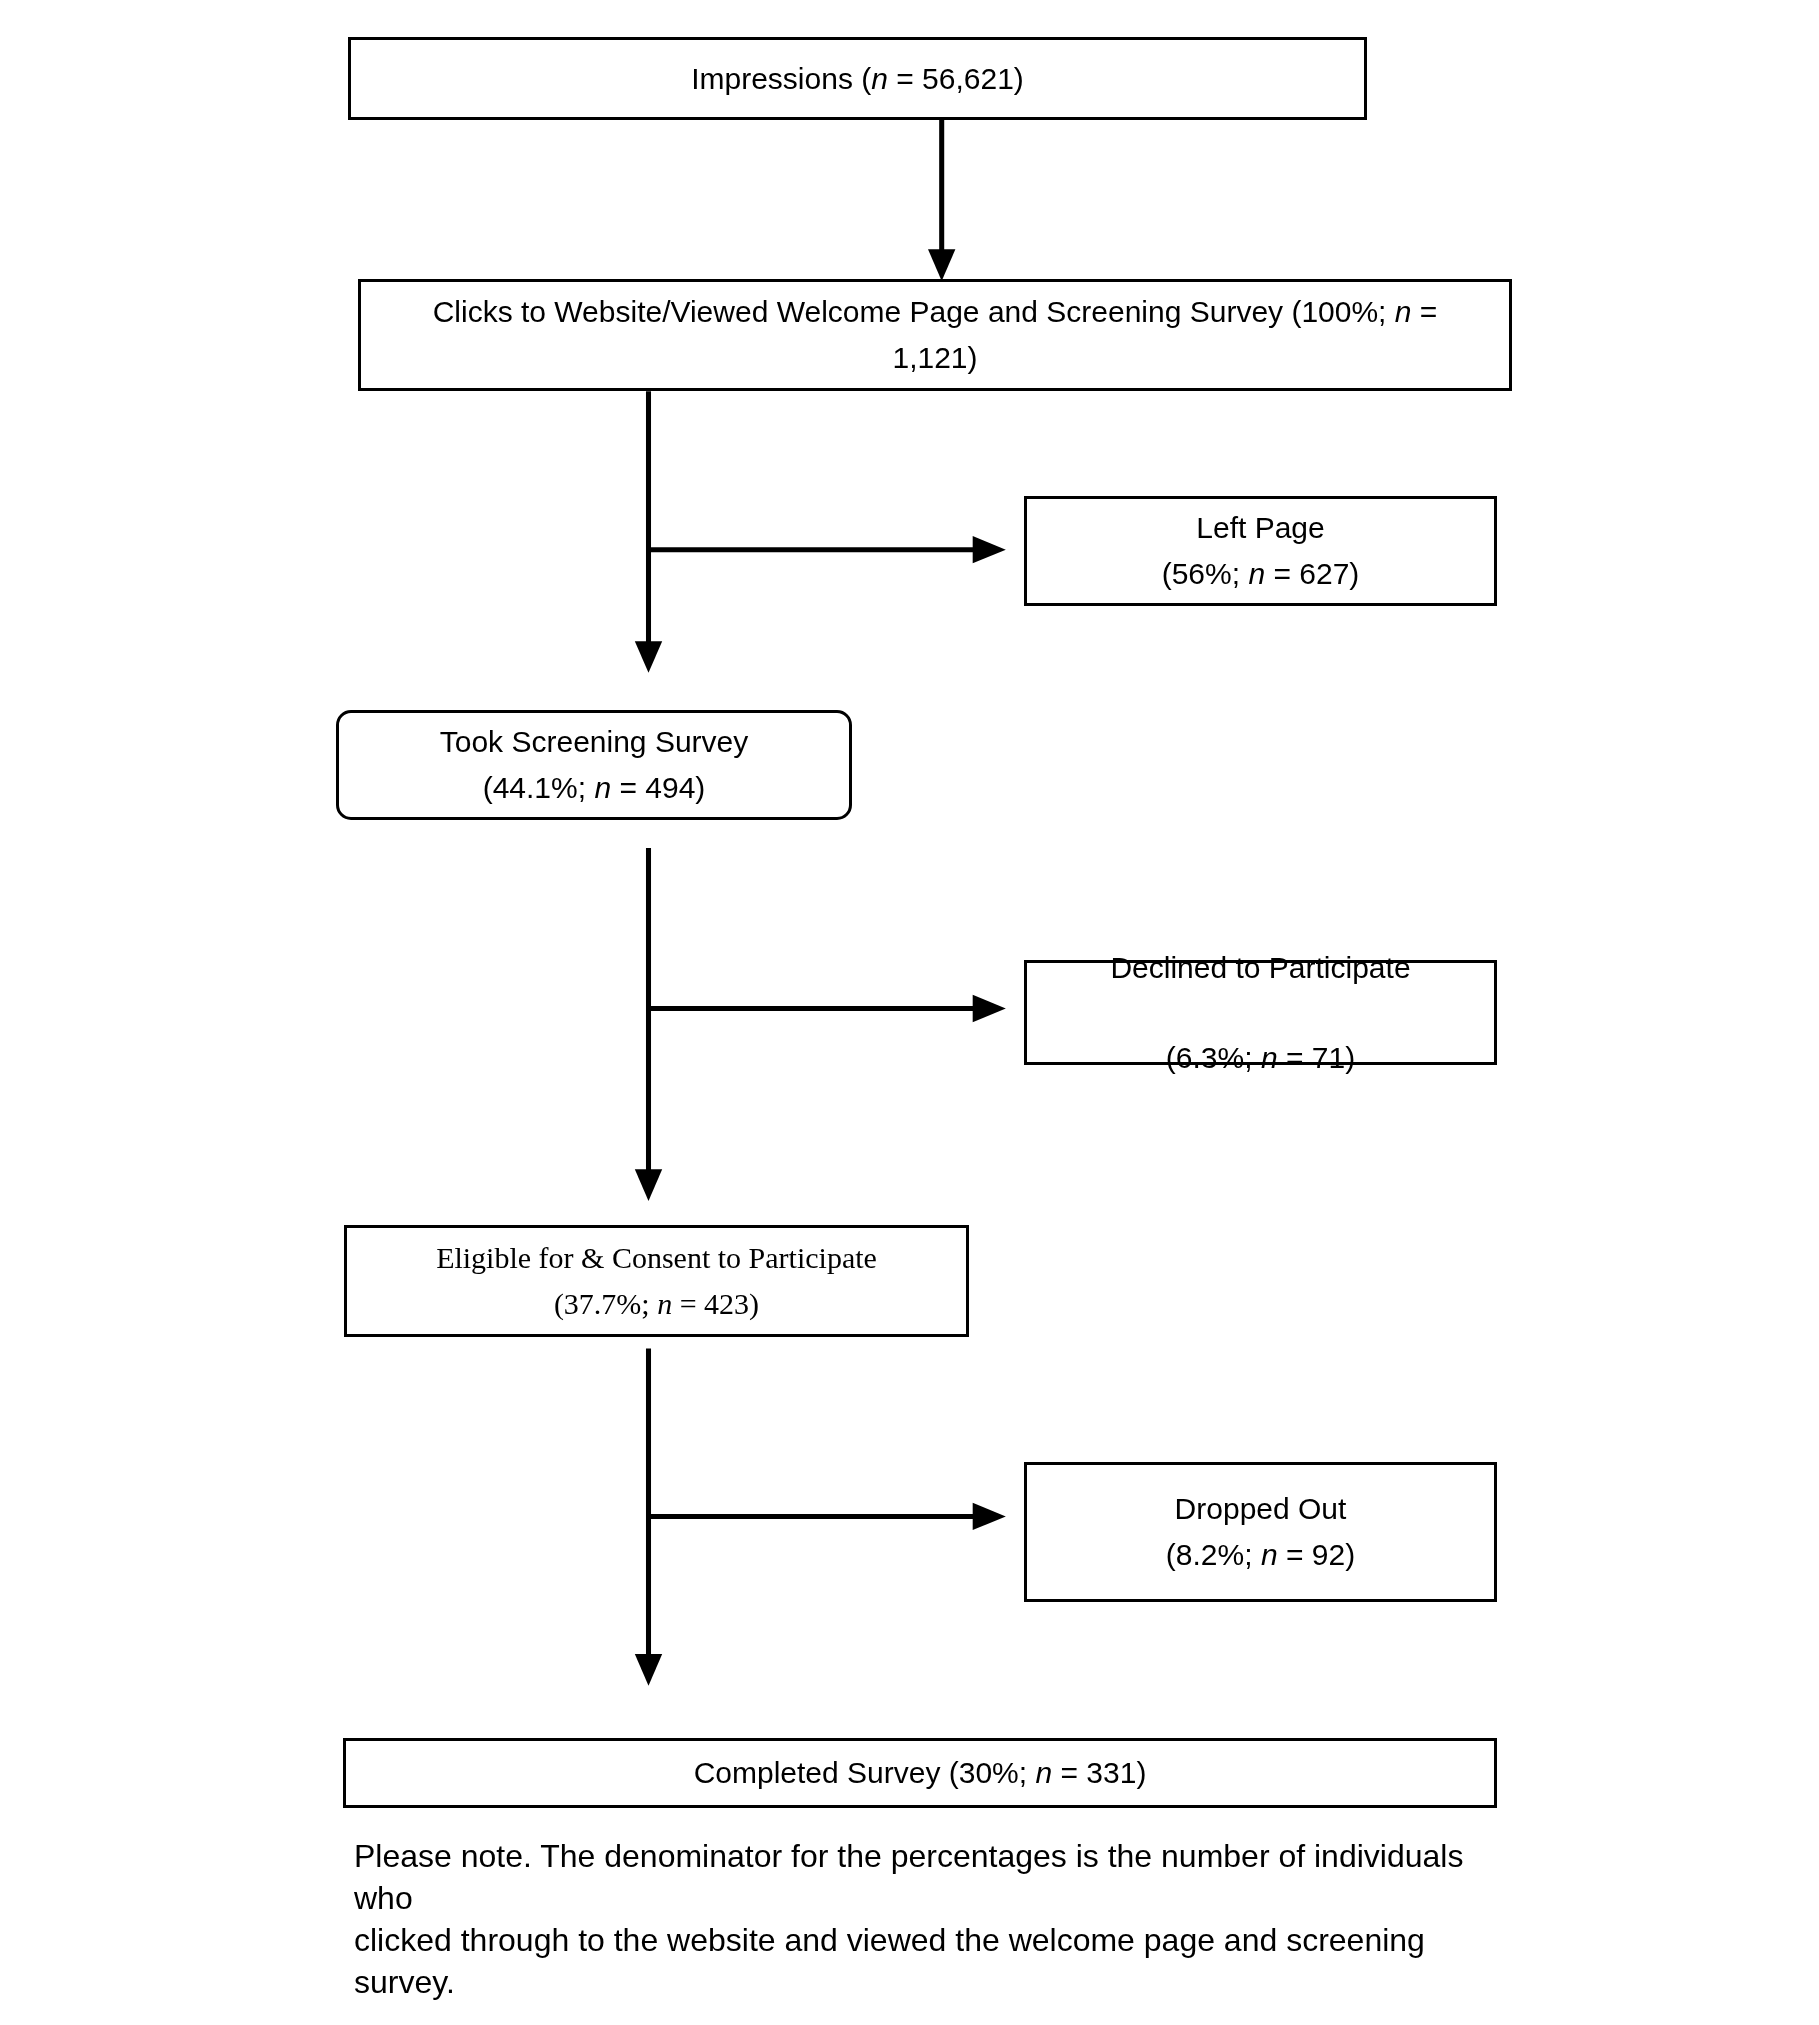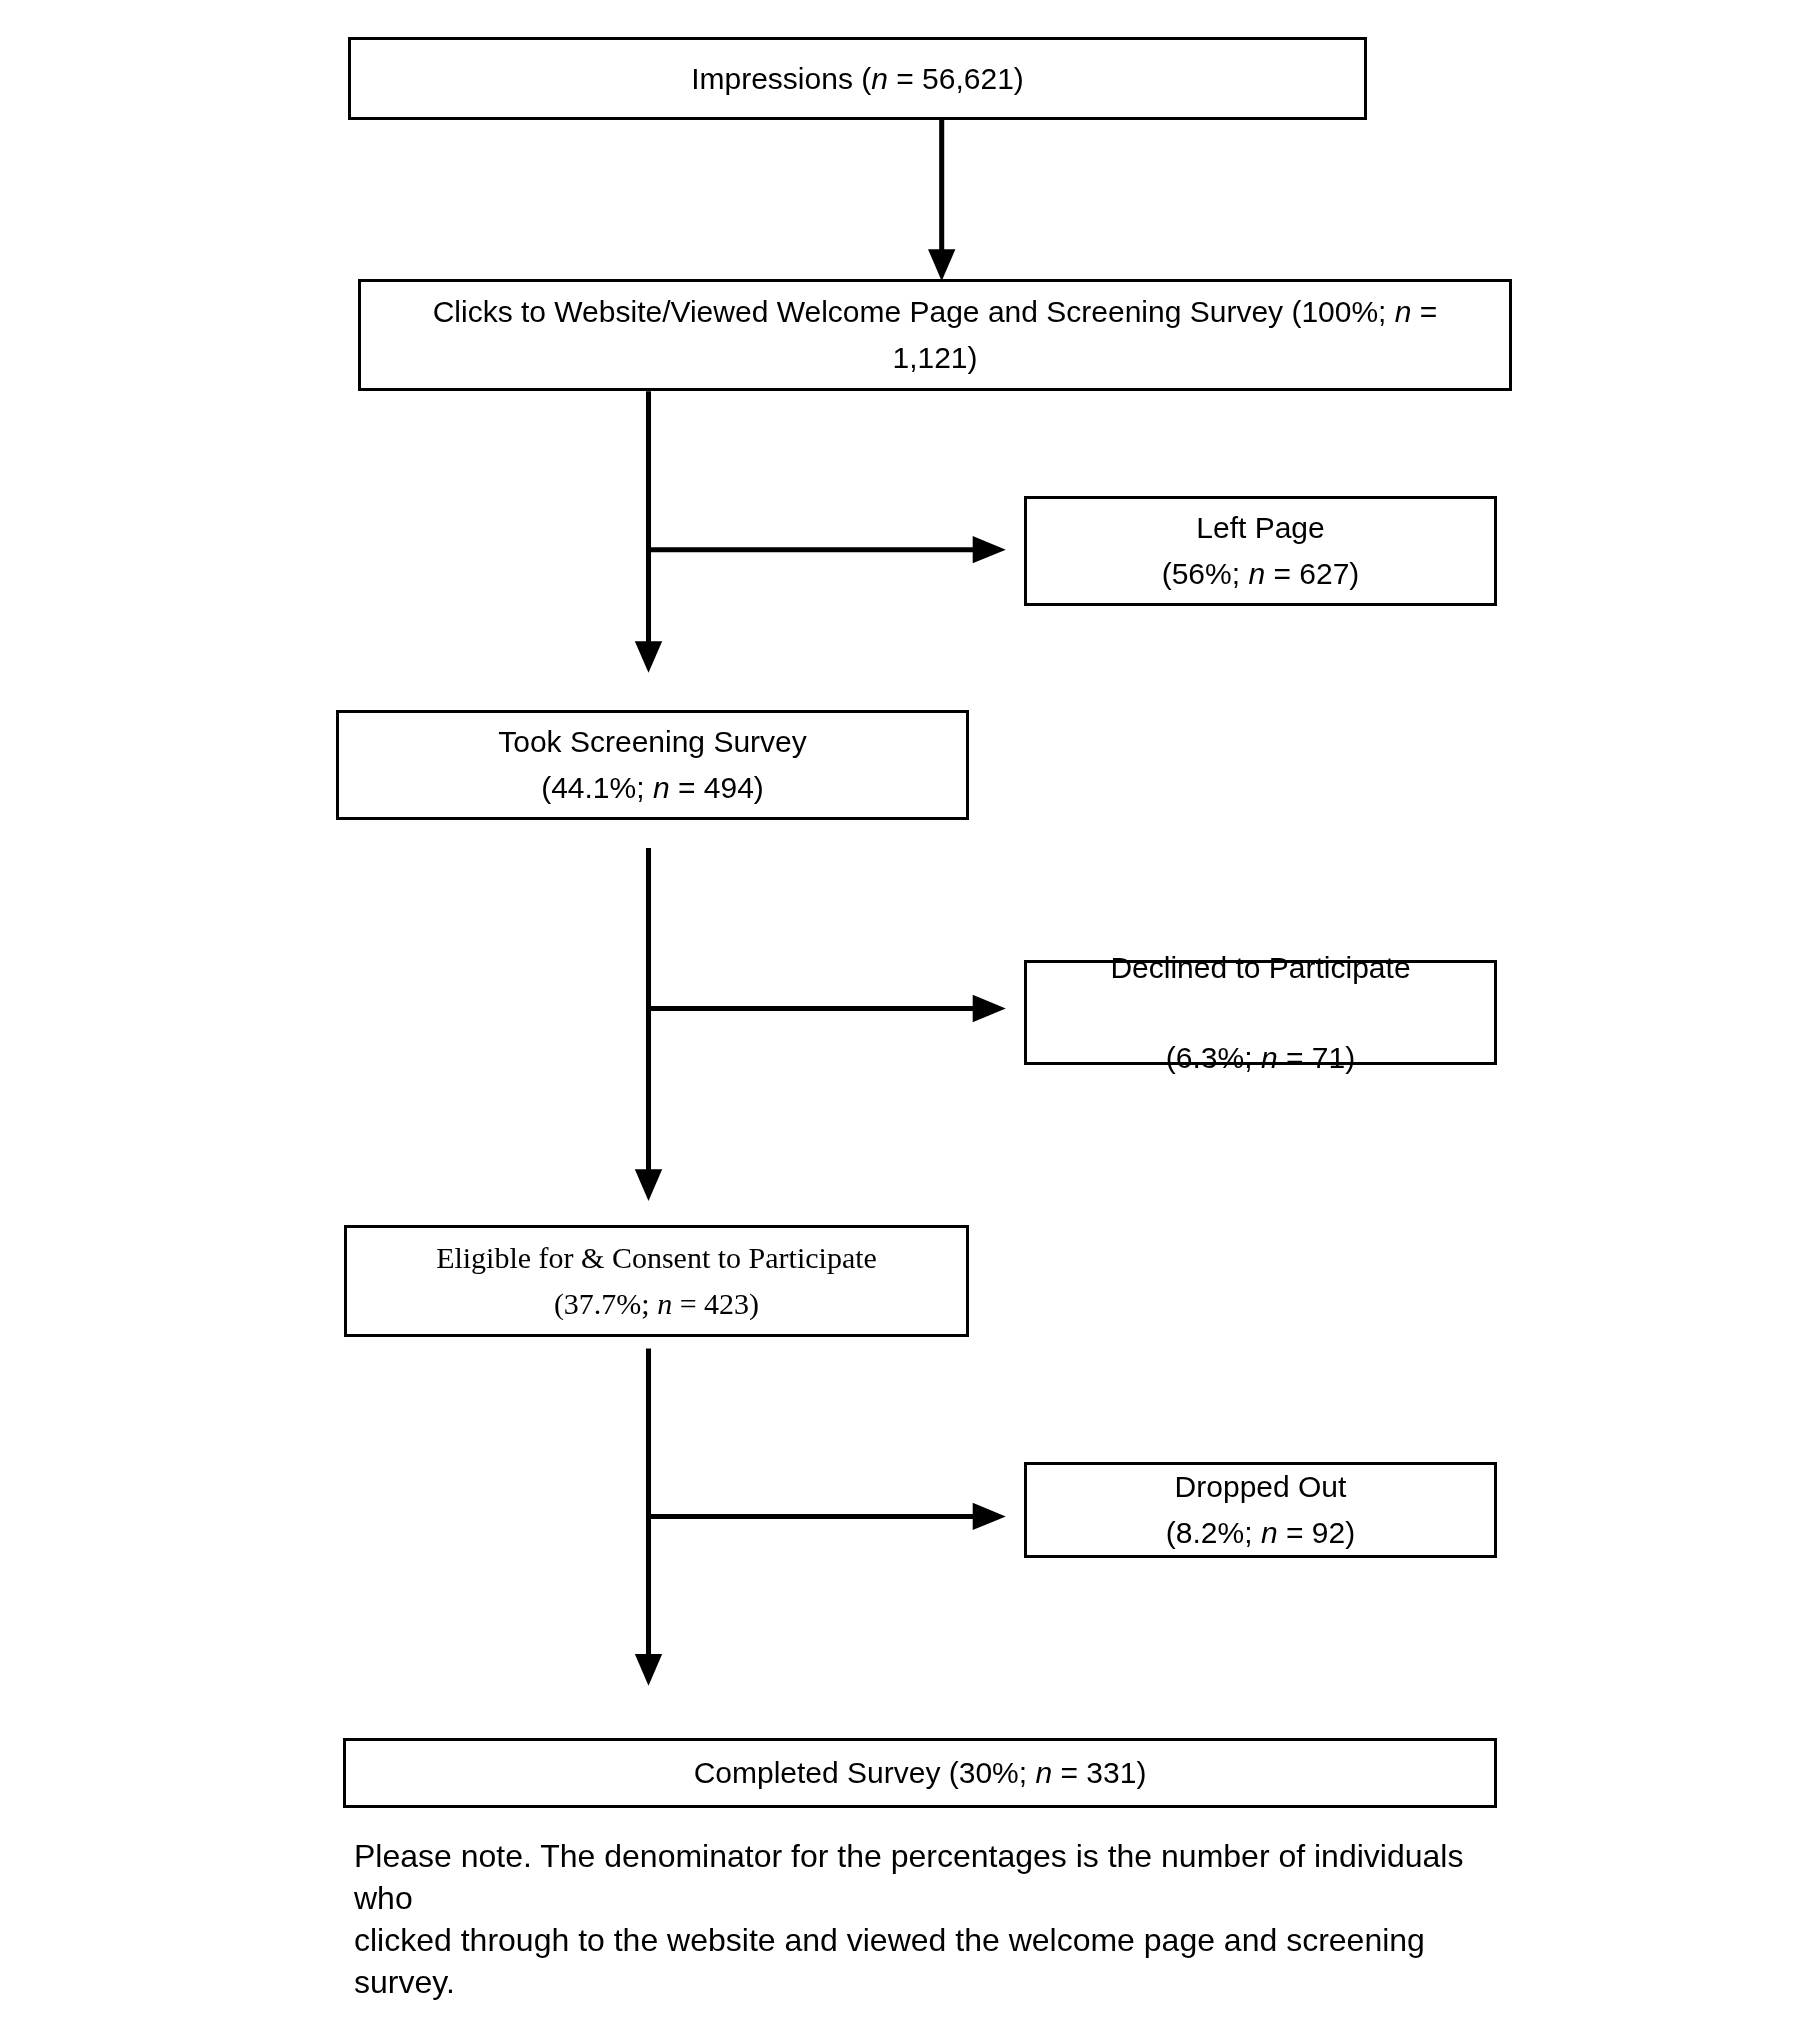--- a/index.html
+++ b/index.html
@@ -92,36 +92,36 @@
   <div class="box" style="left:358px; top:279px; width:1154px; height:112px;">
     <div class="bline"><span>Clicks to Website/Viewed Welcome Page and Screening Survey (100%; </span><span class="nvar">n</span><span> =</span></div>
     <div class="bline">1,121)</div>
   </div>
 
   <div class="box" style="left:1024px; top:496px; width:473px; height:110px;align-items:center;">
     <div class="bline">Left Page</div>
     <div class="bline"><span>(56%; </span><span class="nvar">n</span><span> = 627)</span></div>
   </div>
 
-  <div class="box" style="left:336px; top:710px; width:633px; height:110px;">
+  <div class="box" style="left:336px; top:710px; width:516px; height:110px;border-radius:15px;">
     <div class="bline">Took Screening Survey</div>
     <div class="bline"><span>(44.1%; </span><span class="nvar">n</span><span> = 494)</span></div>
   </div>
 
   <div class="box" style="left:1024px; top:960px; width:473px; height:105px;gap:44px;">
     <div class="bline">Declined to Participate</div>
     <div class="bline"><span>(6.3%; </span><span class="nvar">n</span><span> = 71)</span></div>
   </div>
 
   <div class="box" style="left:344px; top:1225px; width:625px; height:112px;font-family:Liberation Serif, serif;">
     <div class="bline">Eligible for &amp; Consent to Participate</div>
     <div class="bline"><span>(37.7%; </span><span class="nvar">n</span><span> = 423)</span></div>
   </div>
 
-  <div class="box" style="left:1024px; top:1462px; width:473px; height:96px;">
+  <div class="box" style="left:1024px; top:1462px; width:473px; height:140px;">
     <div class="bline">Dropped Out</div>
     <div class="bline"><span>(8.2%; </span><span class="nvar">n</span><span> = 92)</span></div>
   </div>
 
   <div class="box" style="left:343px; top:1738px; width:1154px; height:70px;">
     <div class="bline"><span>Completed Survey (30%; </span><span class="nvar">n</span><span> = 331)</span></div>
   </div>
 
   <div class="note">
     <span>Please note. The denominator for the percentages is the number of individuals who</span><br>

